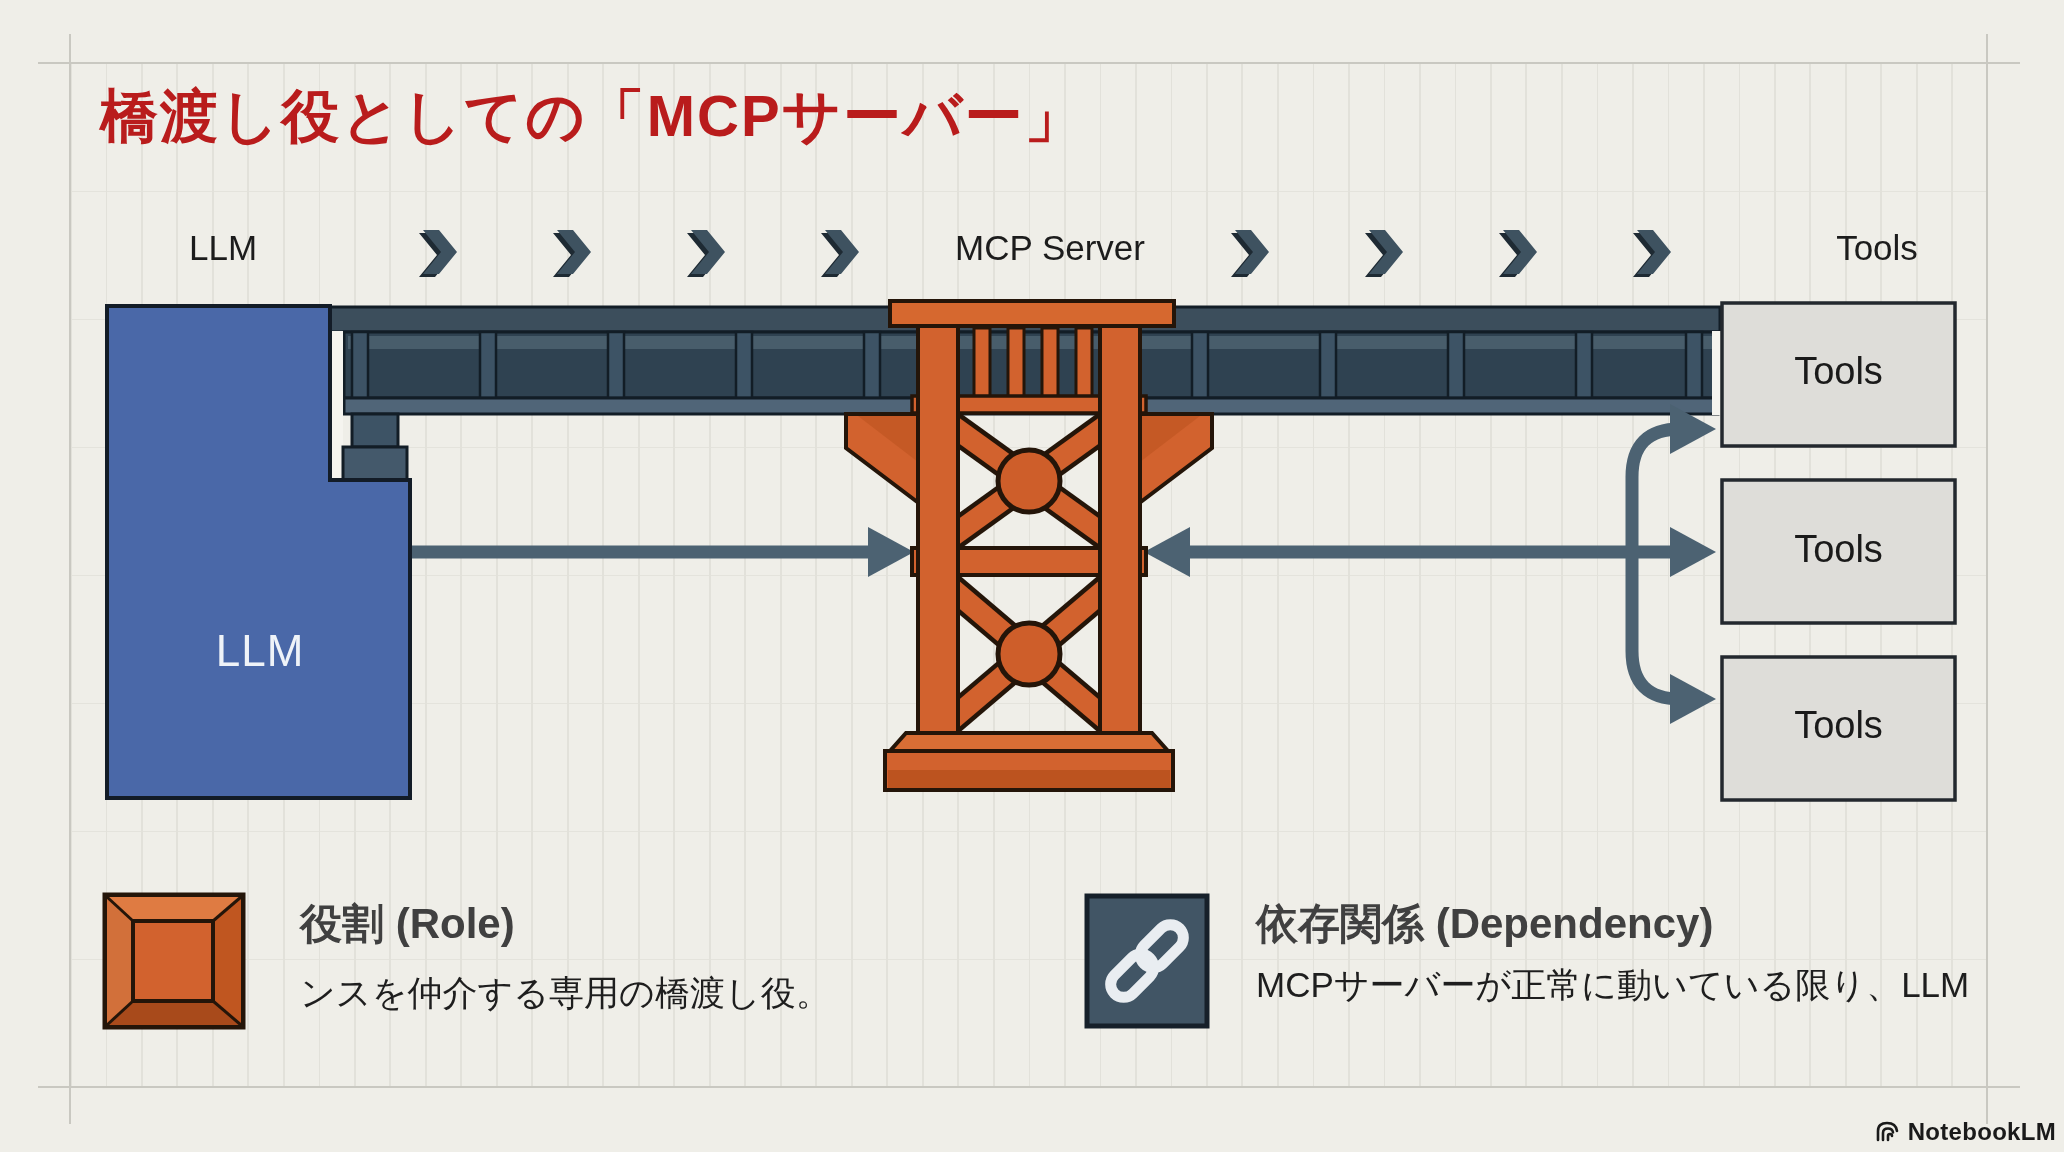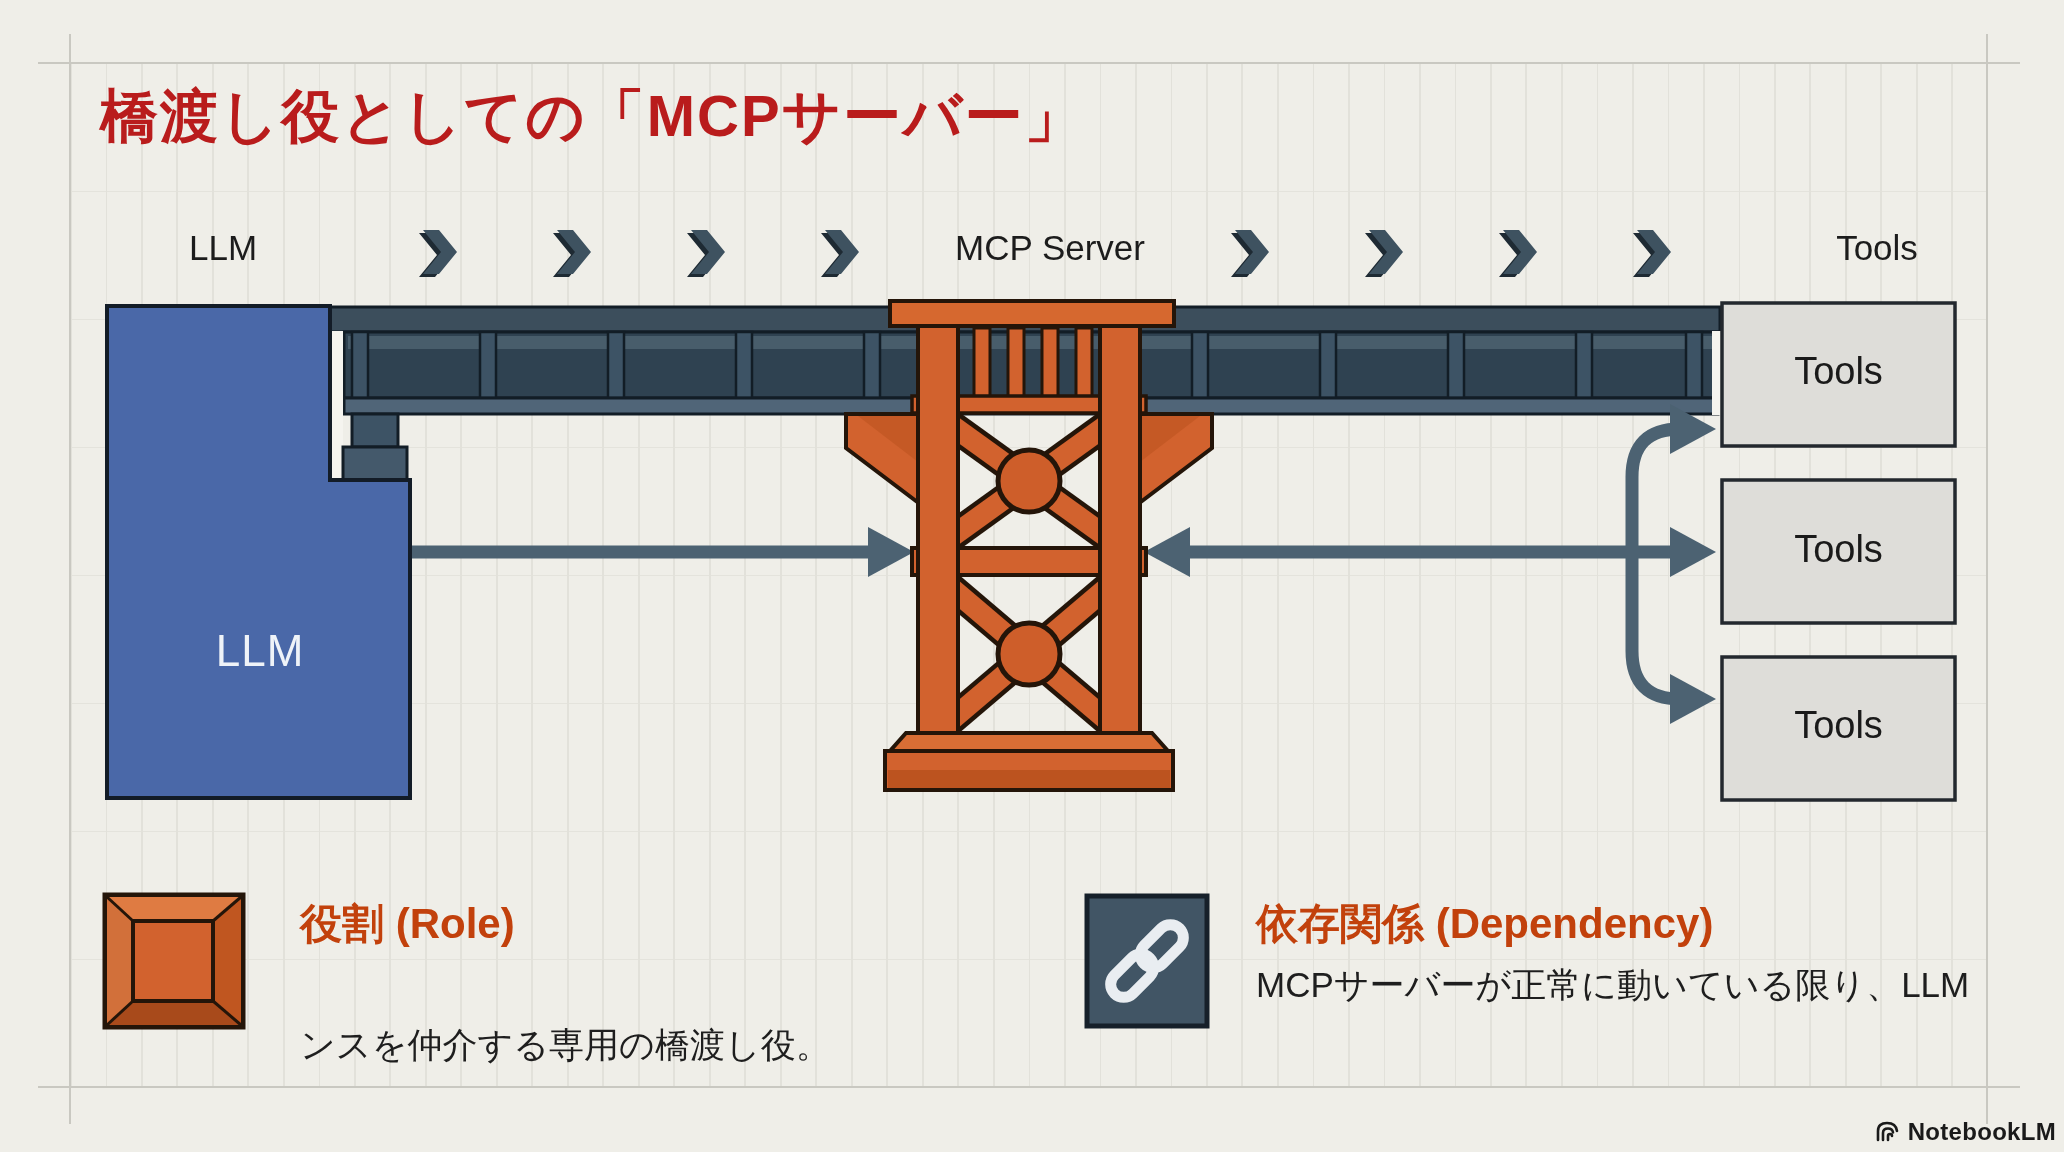--- a/index.html
+++ b/index.html
@@ -32,25 +32,25 @@
   .chev{position:absolute;top:226px;width:44px;height:52px;}
 
   #llm-text{left:112px;top:626px;width:296px;text-align:center;
     font-size:44px;color:#EFF3F8;letter-spacing:1px;}
 
   .tools-box-label{left:1722px;width:233px;text-align:center;font-size:38px;color:#1A1A1A;}
   #tools-label-0{top:350px;}
   #tools-label-1{top:528px;}
   #tools-label-2{top:704px;}
 
-  .legend-title{font-size:42px;font-weight:800;color:#c2410c;}
+  .legend-title{font-size:42px;font-weight:800;color:#404040;}
   .legend-line{font-size:35px;color:#1E1E1E;}
   #role-title{left:300px;top:896px;}
   #role-line1{left:300px;top:962px;}
-  #role-line2{left:300px;top:1022px;}
+  #role-line2{left:300px;top:970px;}
   #dep-title{left:1256px;top:896px;}
   #dep-line1{left:1256px;top:962px;}
   #dep-line2{left:1256px;top:1018px;}
 
   #branding{left:1860px;top:1118px;width:196px;display:flex;align-items:center;
     justify-content:flex-end;gap:7px;}
   #branding-text{font-size:24px;font-weight:700;color:#1A1A1A;letter-spacing:0.3px;}
 </style>
 </head>
 <body>

